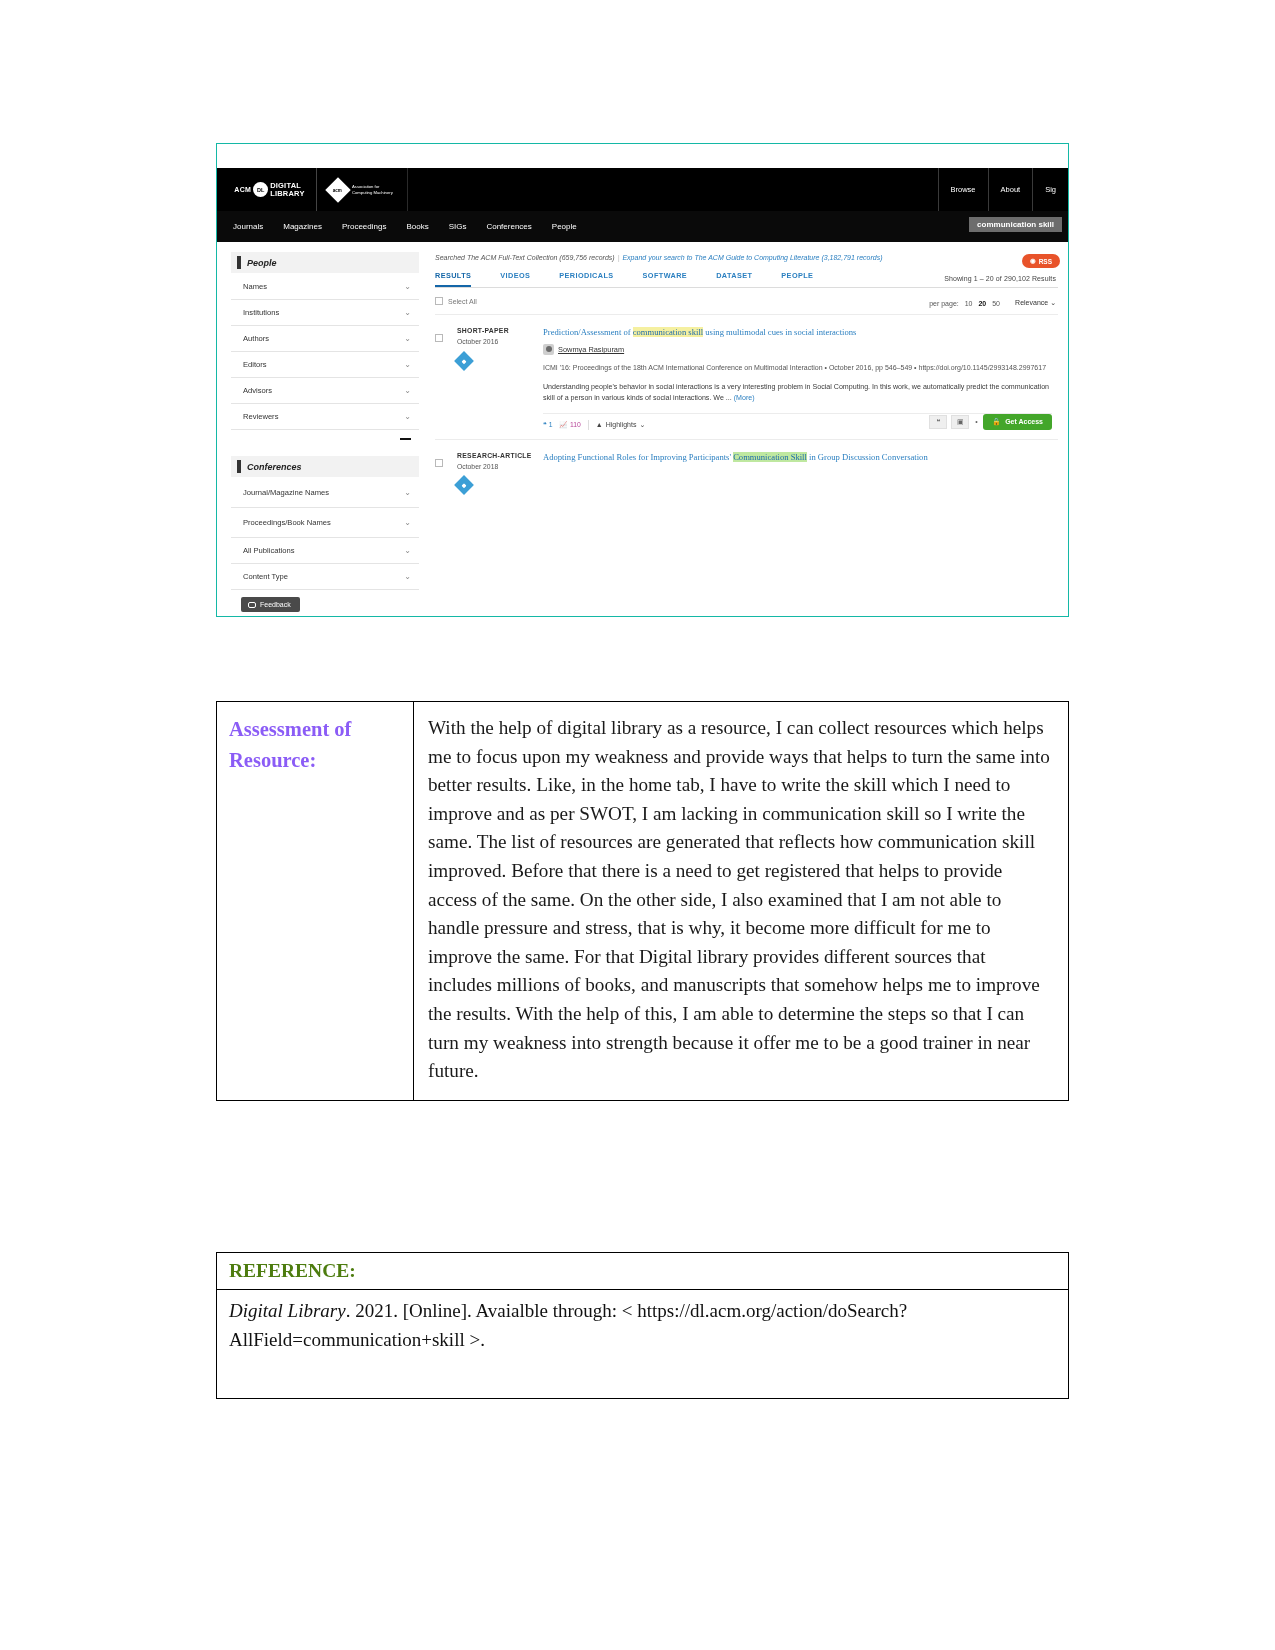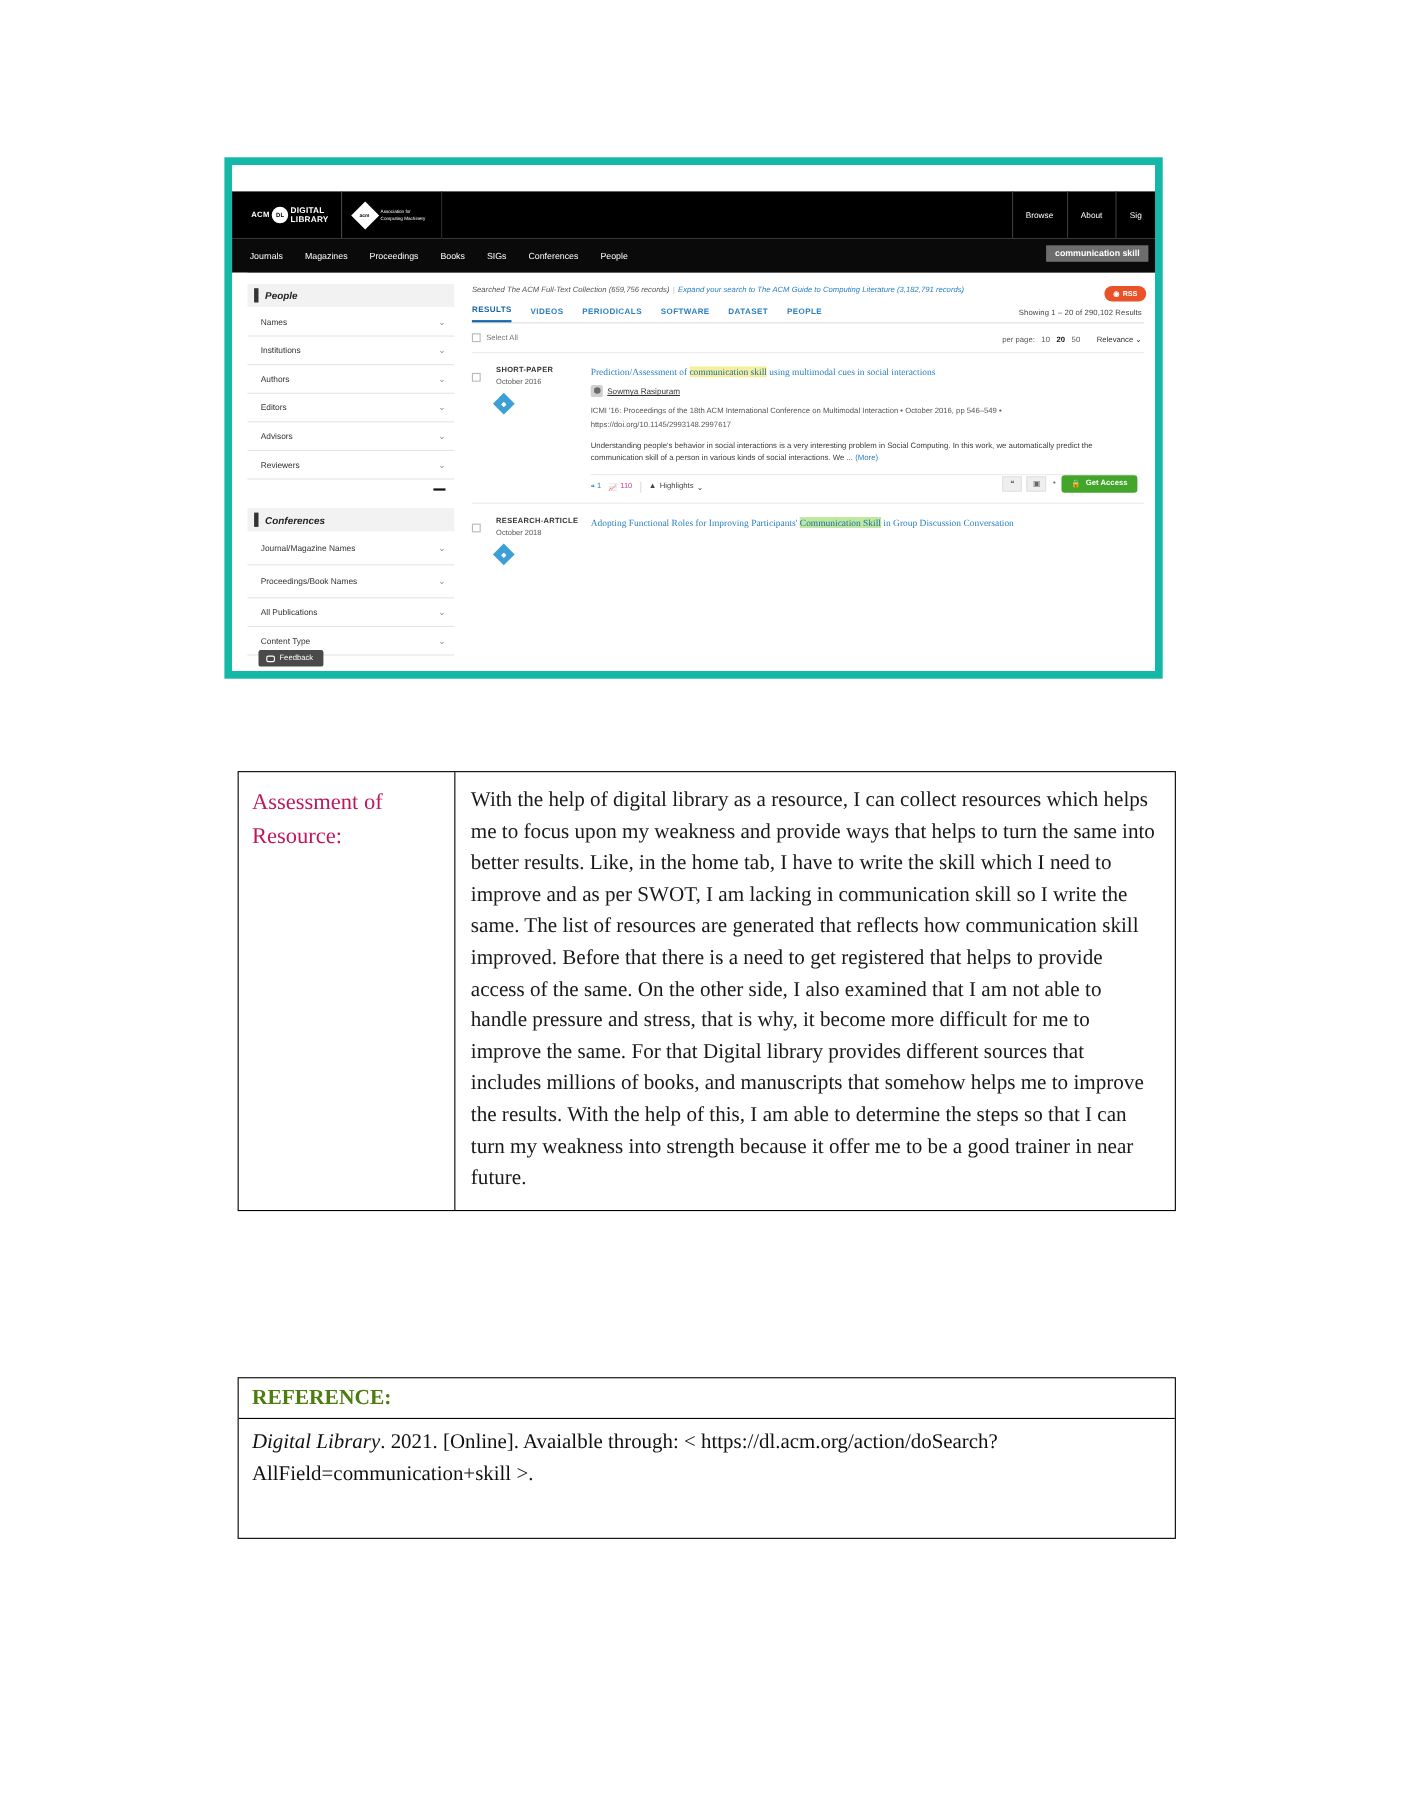--- a/index.html
+++ b/index.html
@@ -8,23 +8,23 @@
     width:1275px; height:1650px;
     background:#ffffff;
     font-family:"Liberation Serif", serif;
     position:relative;
     overflow:hidden;
   }
 
   
   .shot {
     position:absolute;
-    left:204px; top:143px;
+    left:216px; top:143px;
     width:853px; height:474px;
-    border:7px solid #14b8a6;
+    border:1px solid #14b8a6;
     background:#fff;
     overflow:hidden;
     font-family:"Liberation Sans", sans-serif;
   }
   .shot-white-strip { height:24px; background:#fff; }
 
   
   .acm-topbar {
     position:relative;
     height:43px;
@@ -225,21 +225,21 @@
     display:flex; align-items:center; gap:3px;
   }
   .searched-line {
     font-size:7px; color:#555; font-style:italic;
     margin-bottom:10px;
   }
   .searched-line .expand { color:#2a7fc0; }
   .searched-line .sep { color:#bbb; margin:0 3px; }
 
   .tabs {
-    display:flex; align-items:center; gap:17px;
+    display:flex; align-items:flex-start; gap:29px;
     border-bottom:1px solid #dcdcdc;
     padding-bottom:0;
     position:relative;
   }
   .tab {
     font-size:7.3px; letter-spacing:.4px;
     color:#2a7fc0;
     padding-bottom:5px;
     font-weight:700;
   }
@@ -388,22 +388,22 @@
     background:#fff;
   }
   .tbl-assessment { top:701px; width:853px; }
   .assess-row { display:flex; }
   .assess-left {
     width:197px;
     border-right:1px solid #000;
     padding:12px 10px 10px 12px;
   }
   .assess-left .ttl {
-    color:#be185d;
-    font-weight:400;
+    color:#8b5cf6;
+    font-weight:700;
     font-size:20.5px;
     line-height:1.52;
   }
   .assess-right {
     flex:1;
     padding:12px 18px 14px 14px;
   }
   .assess-right p {
     margin:0;
     font-size:19.2px;

